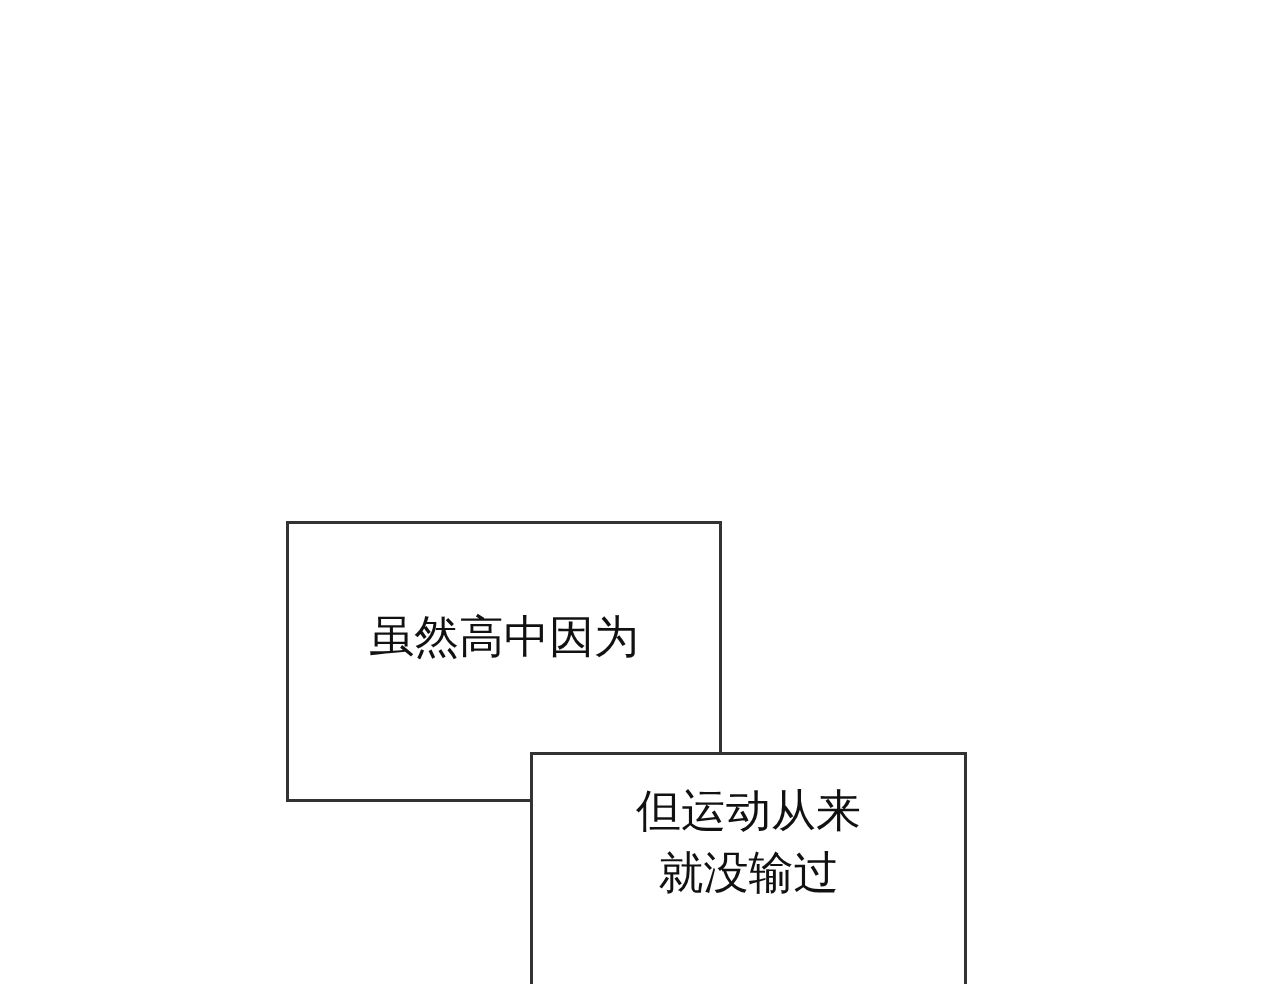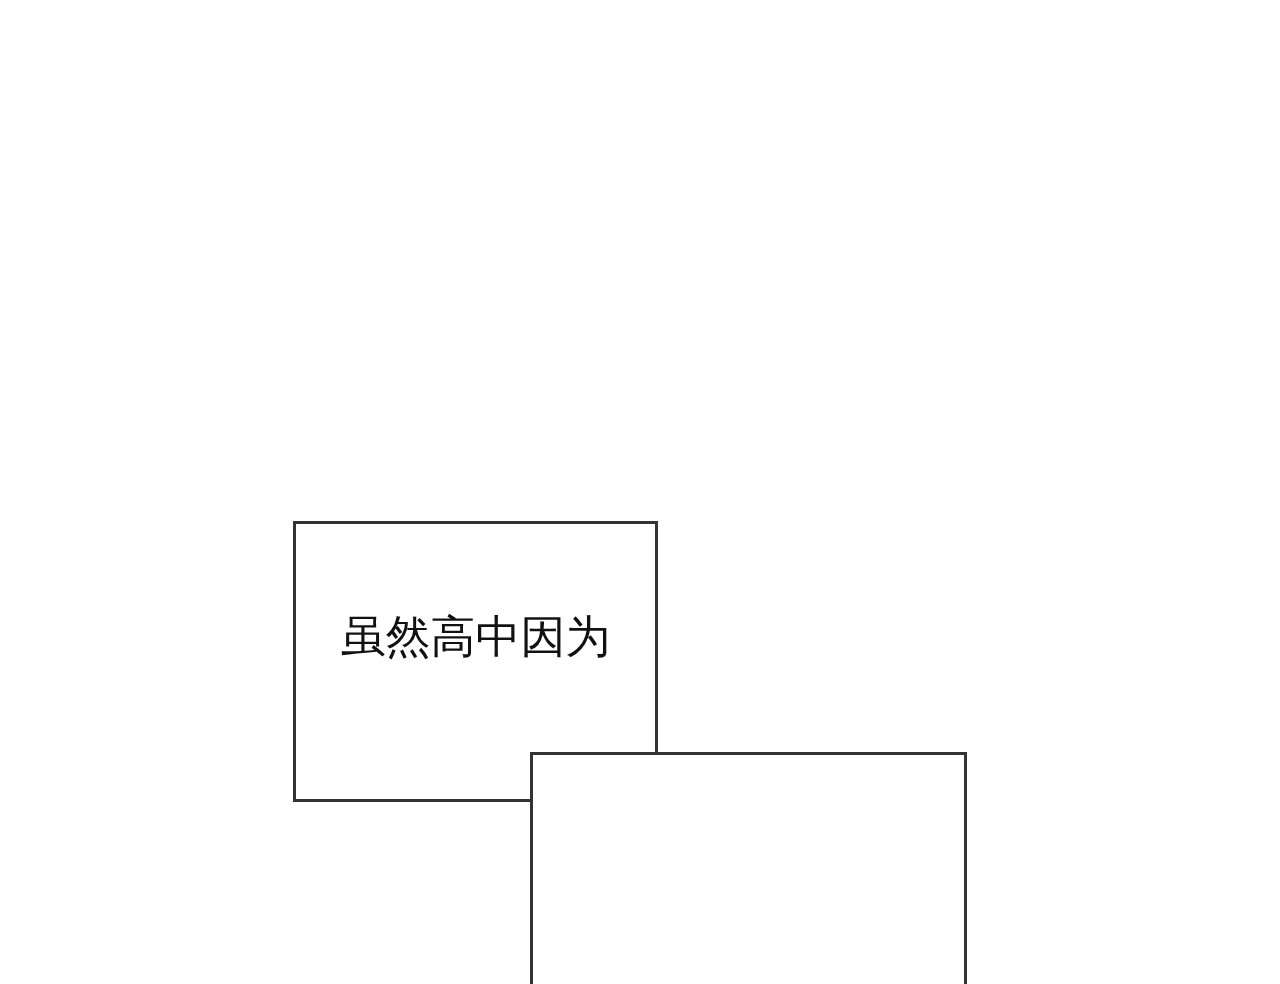--- a/index.html
+++ b/index.html
@@ -24,23 +24,23 @@
       display: flex;
       align-items: center;
       justify-content: center;
       text-align: center;
       color: #111111;
       font-family: "DejaVu Sans", "Liberation Sans", sans-serif;
       font-size: 45px;
       line-height: 62px;
     }
     .box-1 {
-      left: 293px;
+      left: 286px;
       top: 521px;
-      width: 365px;
+      width: 436px;
       height: 281px;
       z-index: 1;
       padding-bottom: 50px;
     }
     .box-2 {
       left: 530px;
       top: 752px;
       width: 437px;
       height: 260px;
       z-index: 2;
@@ -53,15 +53,17 @@
 <body>
 
 <div class="canvas">
   <div class="caption-box box-1">
     <div>
       <span class="line">虽然高中因为</span>
     </div>
   </div>
   <div class="caption-box box-2">
     <div>
+      <span class="line">但运动从来</span>
+      <span class="line">就没输过</span>
     </div>
   </div>
 </div>
 
 </body></html>

